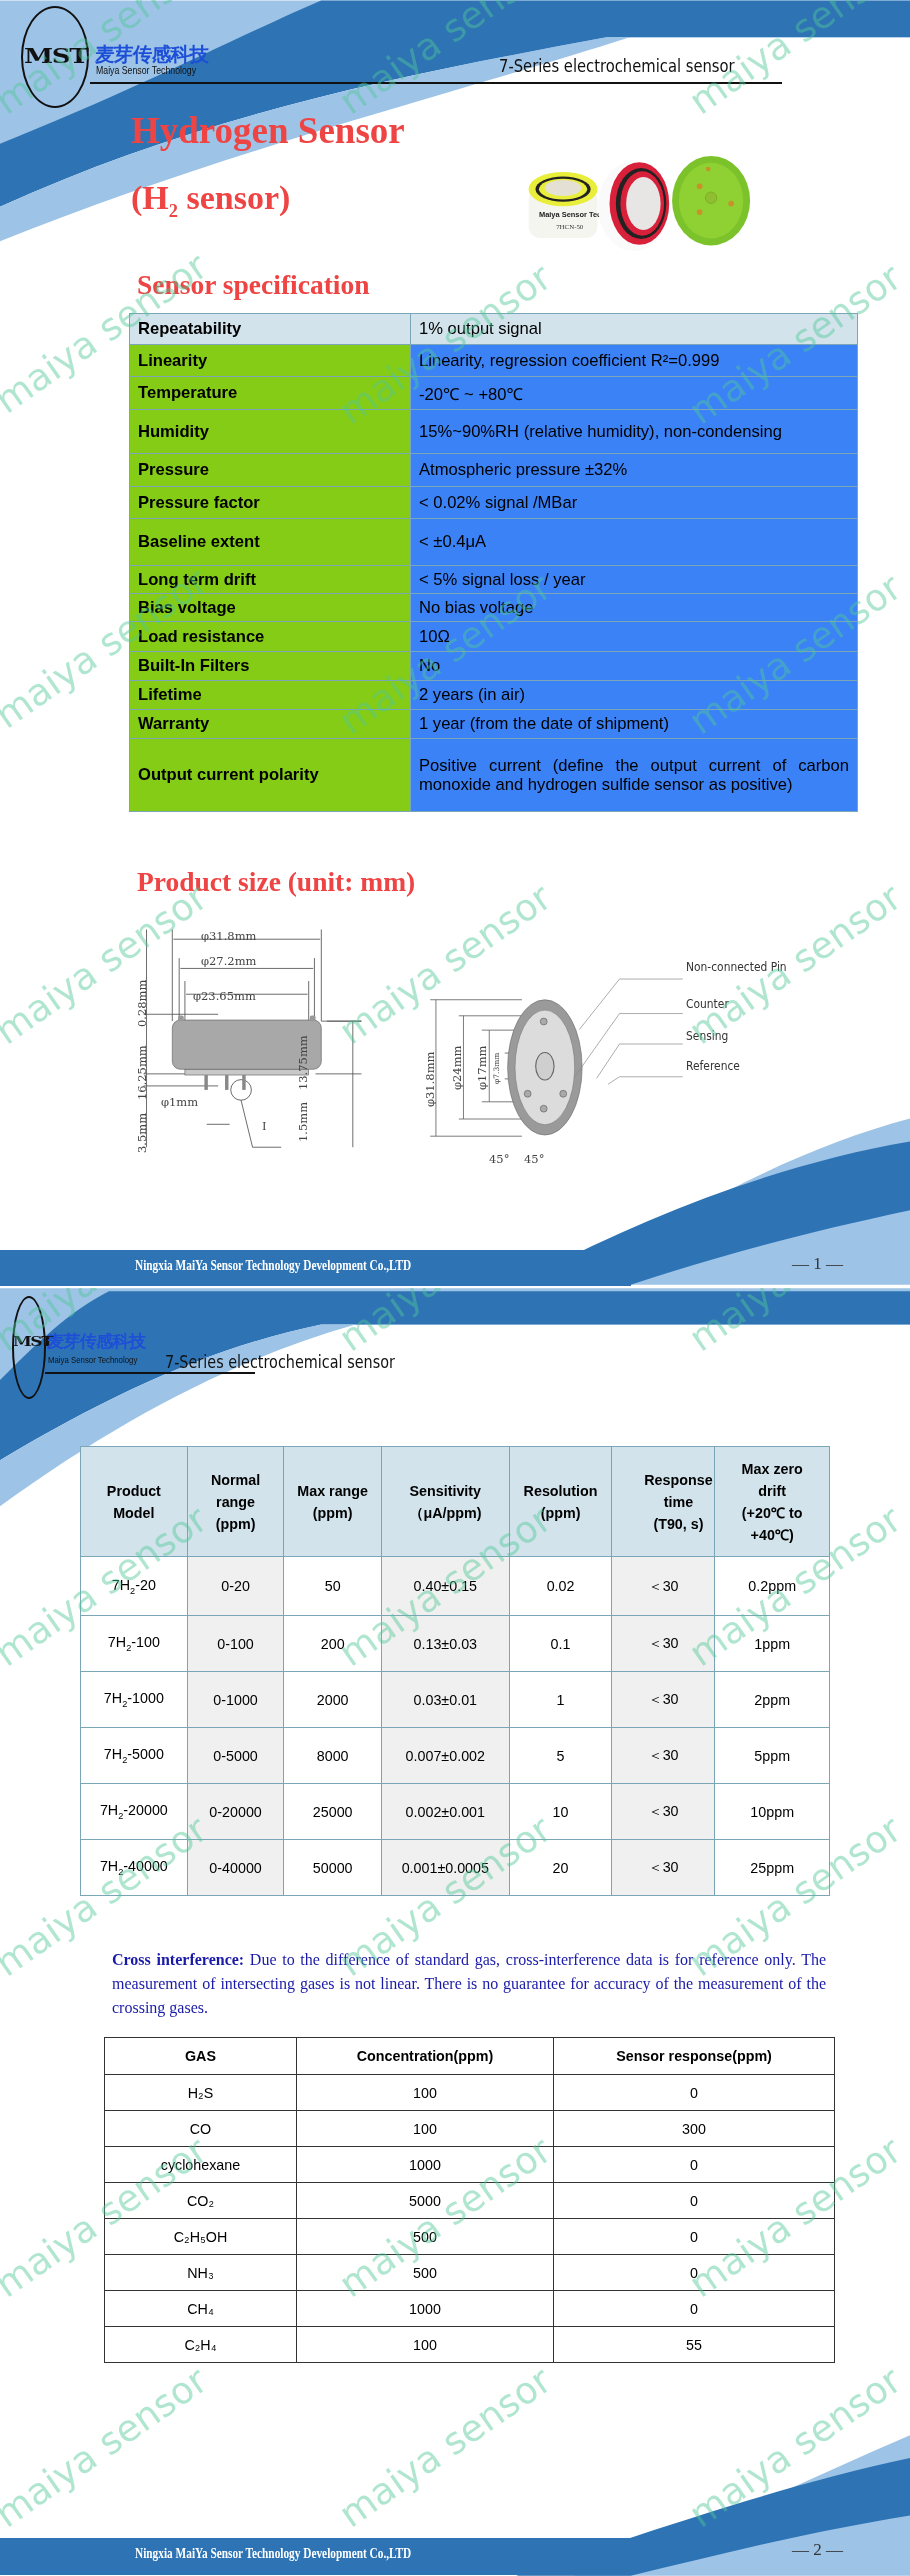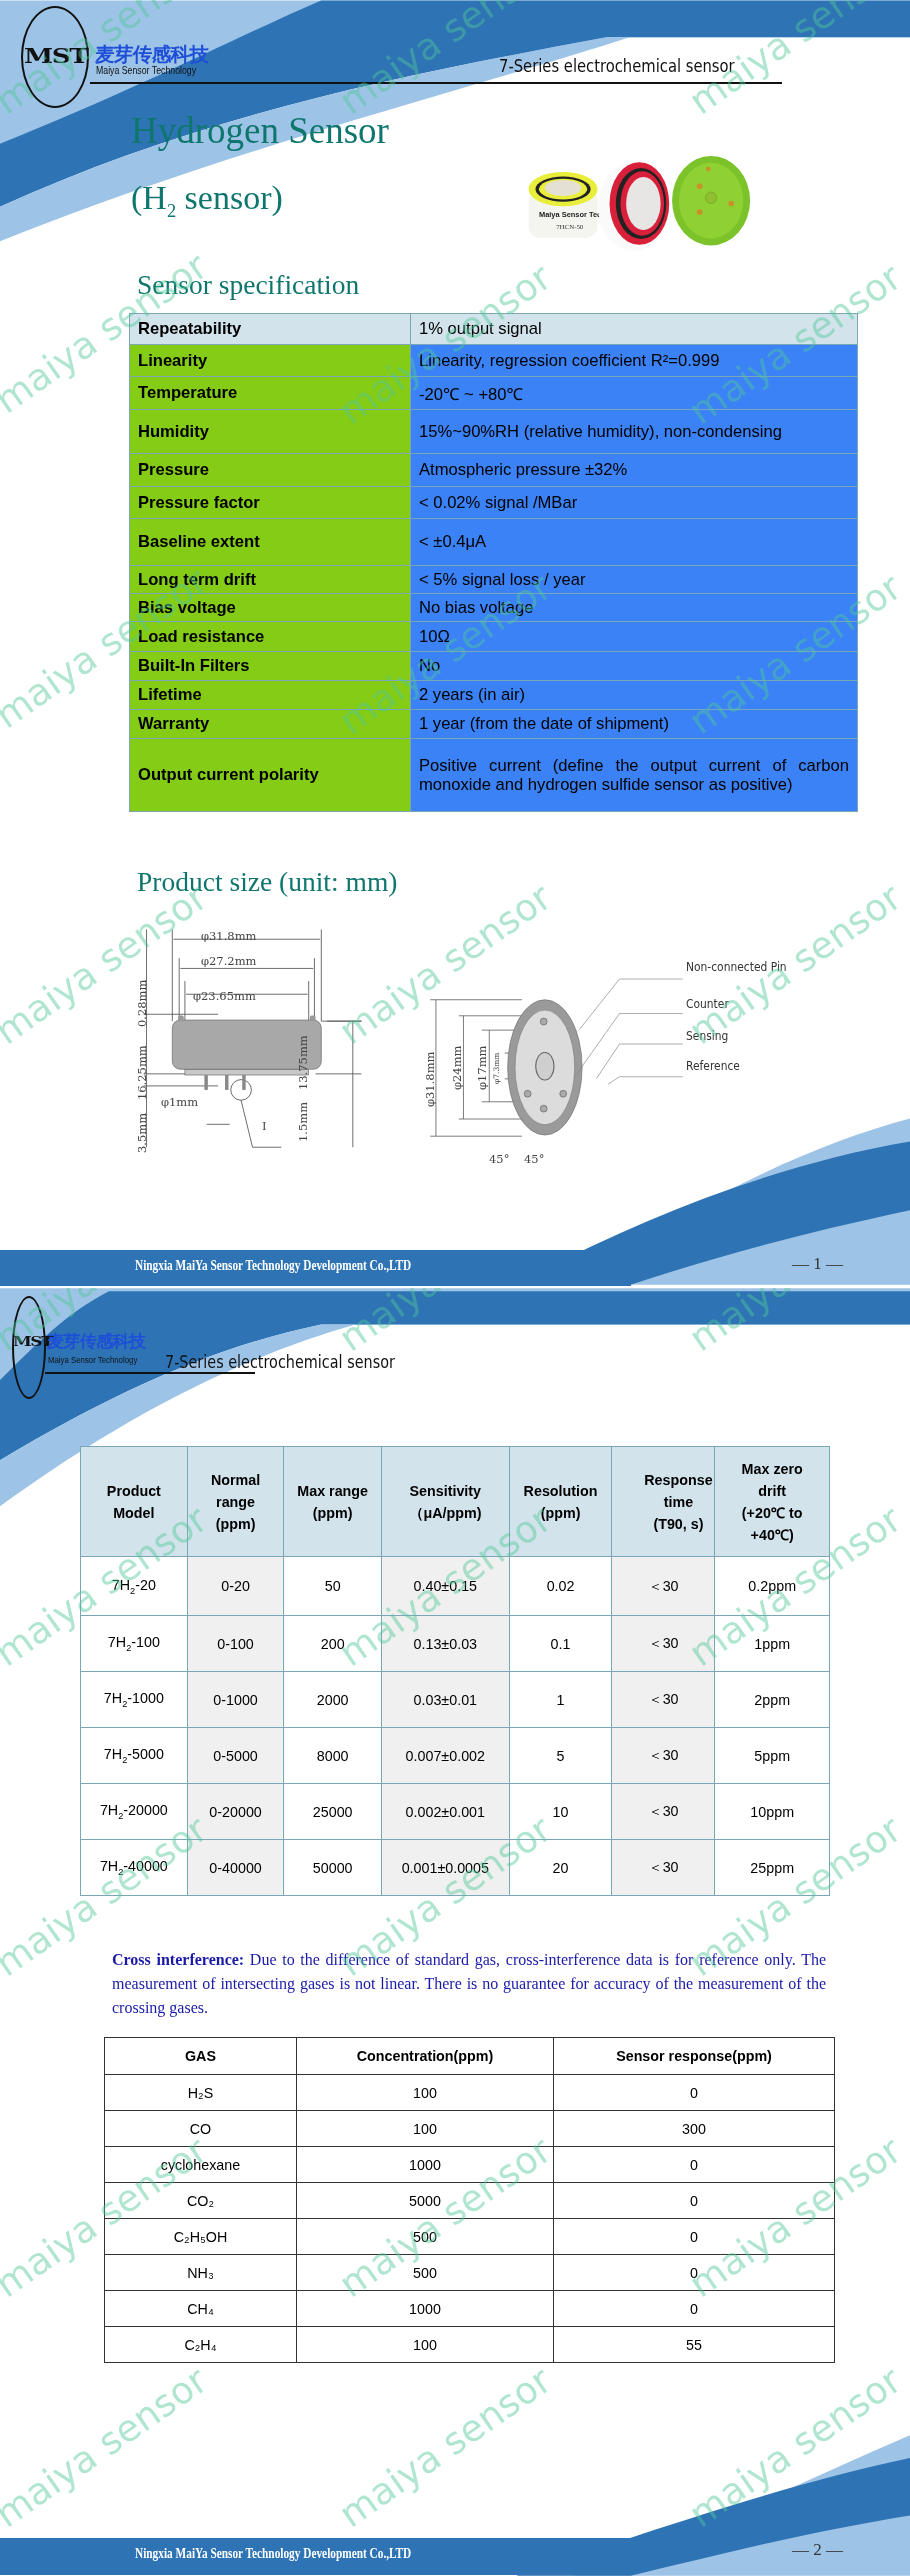--- a/index.html
+++ b/index.html
@@ -8,21 +8,21 @@
   .page1 { top: 0; height: 1287px; }
   .page2 { top: 1288px; height: 1288px; }
   .abs { position: absolute; }
   svg.bg { position: absolute; left: 0; top: 0; }
   .logo-circle { position: absolute; border: 2.3px solid #111; border-radius: 50%; }
   .mst { position: absolute; font-family: "DejaVu Serif", serif; font-weight: bold; color: #111; letter-spacing: -1.1px; transform: scaleX(1.35); transform-origin: left center; }
   .cn { position: absolute; font-family: "DejaVu Sans", sans-serif; font-weight: bold; color: #1d4ed8; letter-spacing: -0.6px; }
   .cn-sub { position: absolute; font-family: "Liberation Sans", sans-serif; color: #111; transform: scaleX(0.85); transform-origin: left center; }
   .series { position: absolute; font-family: "DejaVu Sans", sans-serif; color: #111; transform: scaleX(0.82); transform-origin: left center; }
   .hline { position: absolute; height: 1.7px; background: #111; }
-  .title { position: absolute; font-family: "Liberation Serif", serif; font-weight: normal; color: #0f766e; }
+  .title { position: absolute; font-family: "Liberation Serif", serif; font-weight: bold; color: #ef4444; }
   .footer-bar { position: absolute; left: 0; background: #2e74b5; }
   .footer-text { position: absolute; font-family: "Liberation Serif", serif; font-weight: bold; color: #fff; font-size: 13.8px; transform: scaleX(0.82); transform-origin: left center; }
   .page-num { position: absolute; font-family: "Liberation Serif", serif; color: #333; font-size: 17px; }
   table { border-collapse: collapse; position: absolute; }
   .spec td { border: 1.1px solid #7aa6b8; font-size: 16.6px; padding: 0 8px; vertical-align: middle; }
   .spec td.k { font-weight: bold; width: 281px; background: #84cc16; }
   .spec td.v { background: #3b82f6; }
   .spec tr.first td { background: #d2e3ec; }
   .models th, .models td { border: 1.1px solid #7aa6b8; text-align: center; vertical-align: middle; font-size: 14.3px; }
   .models th { background: #d2e3ec; font-weight: bold; line-height: 22px; }

